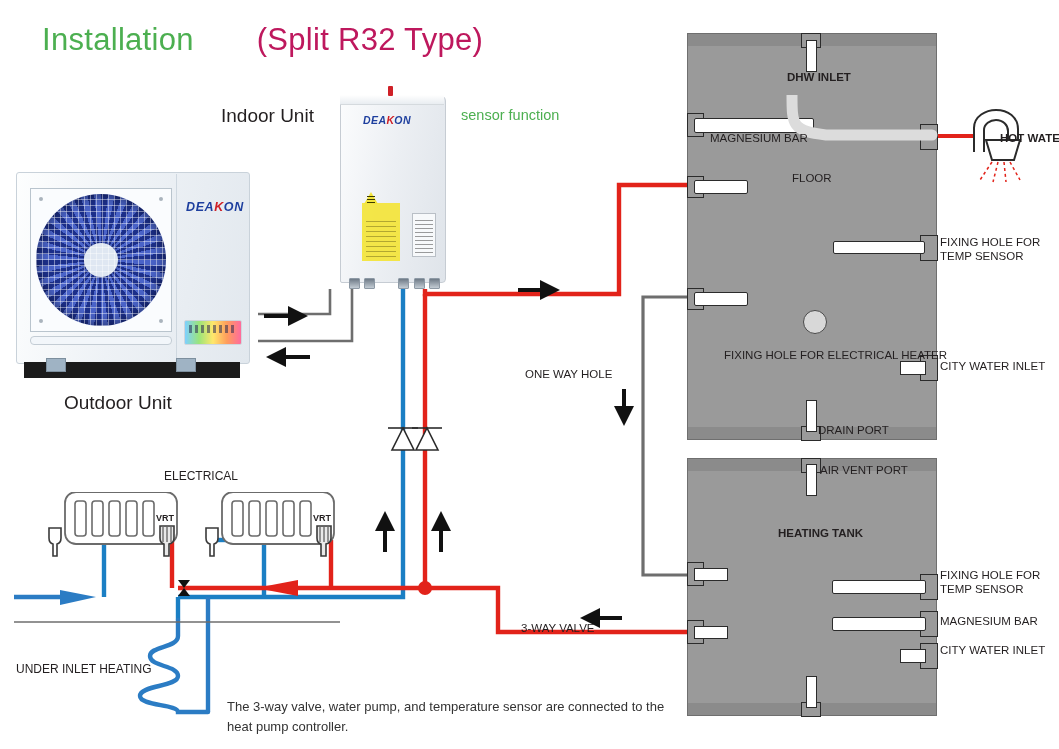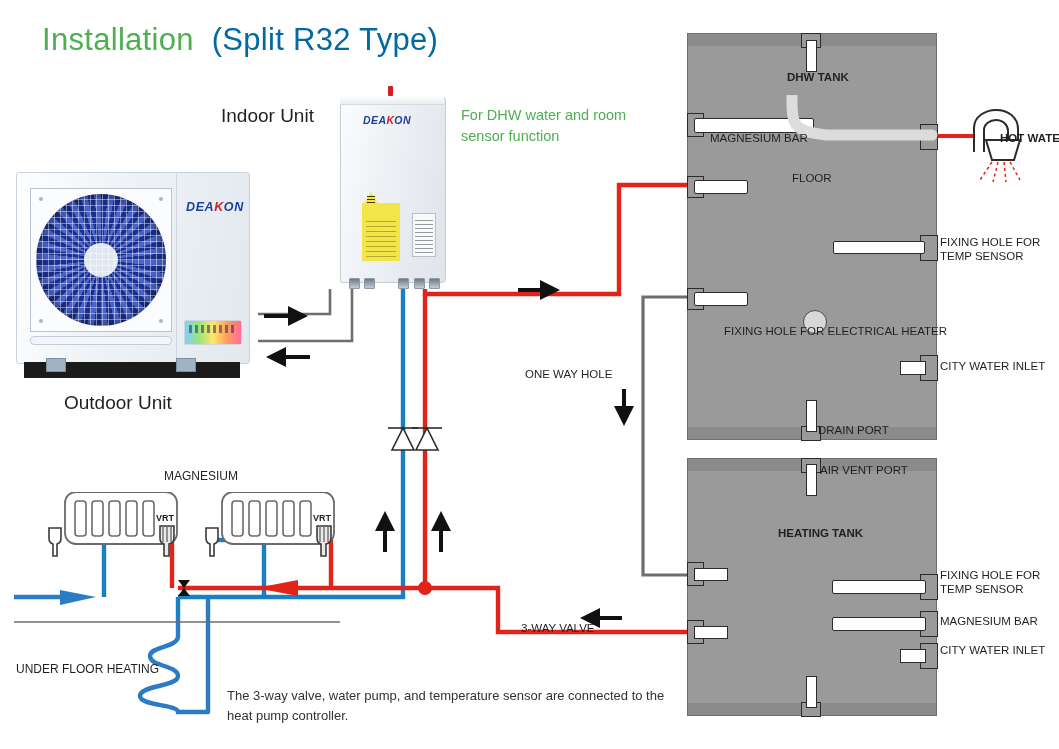--- a/index.html
+++ b/index.html
@@ -4,29 +4,29 @@
 <style>
   html,body{margin:0;padding:0;background:#fff;}
   body{width:1059px;height:749px;position:relative;overflow:hidden;
        font-family:"Liberation Sans","DejaVu Sans",sans-serif;color:#231f20;}
   .abs{position:absolute;}
   #root{position:relative;width:1059px;height:749px;}
 
   
   #title{left:42px;top:22px;font-size:31px;font-weight:400;letter-spacing:.3px;white-space:nowrap;}
   #title .g{color:#4caf50;}
-  #title .d{color:#0369a1;}
+  #title .d{color:#be185d;margin-left:45px;}
 
   
   .lbl{font-size:11.5px;color:#231f20;white-space:nowrap;line-height:14px;}
   .lbl.b{font-weight:bold;}
   .lbl12{font-size:12px;}
   .big{font-size:19px;color:#231f20;white-space:nowrap;}
   .green{color:#4caf50;font-size:14.5px;line-height:21px;}
-  .note{font-size:13px;color:#333;line-height:20px;}
+  .note{font-size:13px;color:#333;line-height:20px;margin-top:11px;}
 
   
   #outdoor{left:16px;top:172px;width:232px;height:212px;}
   .od-body{position:absolute;left:0;top:0;width:232px;height:190px;
       background:linear-gradient(100deg,#fdfefe 0%,#eef2f6 45%,#e2e8ee 100%);
       border:1px solid #c9d2da;border-radius:3px;}
   .od-split{position:absolute;left:160px;top:2px;width:1px;height:186px;background:#cfd8e0;}
   .od-grille{position:absolute;left:14px;top:16px;width:140px;height:142px;
       background:#fafcfe;border:1px solid #b9c4cd;}
   .od-fan{position:absolute;left:5px;top:5px;width:130px;height:132px;border-radius:50%;
@@ -232,21 +232,20 @@
     <div class="id-spec"></div>
     <div class="id-conn" style="left:9px"></div>
     <div class="id-conn" style="left:24px"></div>
     <div class="id-conn" style="left:58px"></div>
     <div class="id-conn" style="left:74px"></div>
     <div class="id-conn" style="left:89px"></div>
   </div>
   <div class="abs big" style="left:221px;top:105px">Indoor Unit</div>
 
   <div class="abs green" style="left:461px;top:105px">
-    <div>For DHW water and room</div>
     <div>sensor function</div>
   </div>
 
   <div class="tank" style="left:687px;top:33px;width:248px;height:405px">
     <div class="cap" style="top:0;height:12px"></div>
     <div class="cap" style="bottom:0;height:12px"></div>
   </div>
 
   <div class="nozzle" style="left:801px;top:33px;width:18px;height:13px"></div>
   <div class="port" style="left:806px;top:40px;width:9px;height:30px"></div>
@@ -262,28 +261,28 @@
   <div class="nozzle" style="left:920px;top:355px;width:16px;height:24px"></div>
   <div class="port" style="left:900px;top:361px;width:24px;height:12px"></div>
   <div class="nozzle" style="left:801px;top:426px;width:18px;height:13px"></div>
   <div class="port" style="left:806px;top:400px;width:9px;height:30px"></div>
   <div class="circle-hole" style="left:803px;top:310px"></div>
 
   <svg class="abs" style="left:780px;top:95px;width:160px;height:60px">
     <path d="M12,0 C12,30 12,36 46,40 L152,40" fill="none" stroke="#dcdcdc" stroke-width="11" stroke-linecap="round"></path>
   </svg>
 
-  <div class="abs lbl b" style="left:787px;top:70px">DHW TANK</div>
+  <div class="abs lbl b" style="left:787px;top:70px">DHW INLET</div>
   <div class="abs lbl" style="left:710px;top:131px">MAGNESIUM BAR</div>
   <div class="abs lbl" style="left:792px;top:171px">FLOOR</div>
   <div class="abs lbl" style="left:940px;top:235px">
     <div>FIXING HOLE FOR</div>
     <div>TEMP SENSOR</div>
   </div>
-  <div class="abs lbl" style="left:724px;top:324px">FIXING HOLE FOR ELECTRICAL HEATER</div>
+  <div class="abs lbl" style="left:724px;top:348px">FIXING HOLE FOR ELECTRICAL HEATER</div>
   <div class="abs lbl" style="left:940px;top:359px">CITY WATER INLET</div>
   <div class="abs lbl" style="left:818px;top:423px">DRAIN PORT</div>
   <div class="abs lbl b" style="left:1000px;top:131px">HOT WATER</div>
 
   <div class="tank" style="left:687px;top:458px;width:248px;height:256px">
     <div class="cap" style="top:0;height:12px"></div>
     <div class="cap" style="bottom:0;height:12px"></div>
   </div>
   <div class="nozzle" style="left:801px;top:458px;width:18px;height:13px"></div>
   <div class="port" style="left:806px;top:464px;width:9px;height:30px"></div>
@@ -302,21 +301,21 @@
 
   <div class="abs lbl" style="left:820px;top:463px">AIR VENT PORT</div>
   <div class="abs lbl b" style="left:778px;top:526px">HEATING TANK</div>
   <div class="abs lbl" style="left:940px;top:568px">
     <div>FIXING HOLE FOR</div>
     <div>TEMP SENSOR</div>
   </div>
   <div class="abs lbl" style="left:940px;top:614px">MAGNESIUM BAR</div>
   <div class="abs lbl" style="left:940px;top:643px">CITY WATER INLET</div>
 
-  <div class="abs lbl12" style="left:164px;top:469px">MAGNESIUM</div>
+  <div class="abs lbl12" style="left:164px;top:469px">ELECTRICAL</div>
 
   <svg class="abs" style="left:55px;top:492px;width:130px;height:60px">
     <rect x="10" y="0" width="112" height="52" rx="11" fill="#fff" stroke="#6b6b6b" stroke-width="1.8"></rect>
     <g fill="#fff" stroke="#6b6b6b" stroke-width="1.6">
       <rect x="20" y="9" width="11" height="35" rx="3"></rect>
         <rect x="37" y="9" width="11" height="35" rx="3"></rect>
       <rect x="54" y="9" width="11" height="35" rx="3"></rect>
         <rect x="71" y="9" width="11" height="35" rx="3"></rect>
       <rect x="88" y="9" width="11" height="35" rx="3"></rect>
     </g>
@@ -352,19 +351,19 @@
         <line x1="8" y1="7" x2="8" y2="22"></line>
         <line x1="12" y1="7" x2="12" y2="22"></line>
         <line x1="16" y1="7" x2="16" y2="22"></line>
       </g>
   </svg>
   <div class="abs" style="left:156px;top:513px;font-size:9px;font-weight:bold">VRT</div>
   <div class="abs" style="left:313px;top:513px;font-size:9px;font-weight:bold">VRT</div>
 
   <div class="abs lbl" style="left:525px;top:367px">ONE WAY HOLE</div>
   <div class="abs lbl" style="left:521px;top:621px">3-WAY VALVE</div>
-  <div class="abs lbl12" style="left:16px;top:662px">UNDER FLOOR HEATING</div>
+  <div class="abs lbl12" style="left:16px;top:662px">UNDER INLET HEATING</div>
   <div class="abs note" style="left:227px;top:686px">
     <div>The 3-way valve, water pump, and temperature sensor are connected to the</div>
     <div>heat pump controller.</div>
   </div>
 
 </div>
 
 </body></html>

